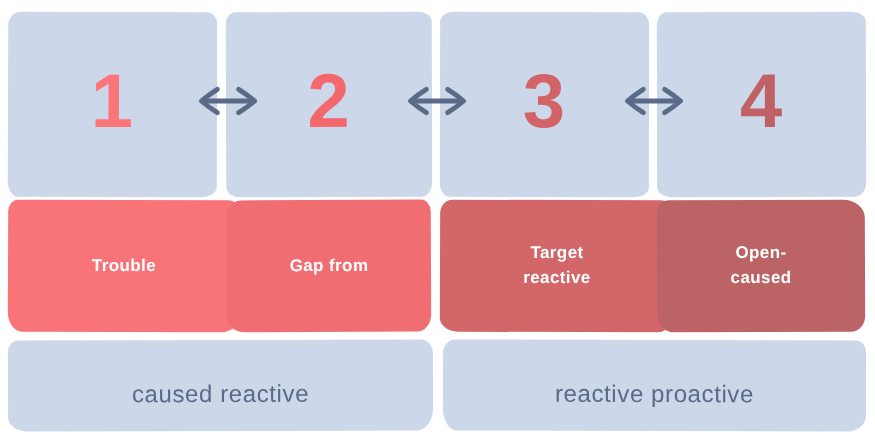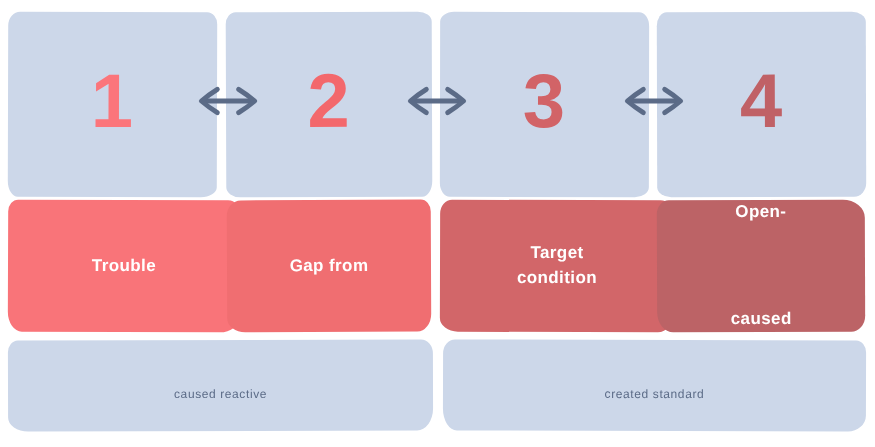--- a/index.html
+++ b/index.html
@@ -61,21 +61,21 @@
     display: flex;
     flex-direction: column;
     align-items: center;
     justify-content: center;
     color: var(--white);
     text-align: center;
   }
   .m1 { left: 8px;   width: 232px; border-radius: 10px 12px 20px 14px / 12px 14px 16px 20px; transform: rotate(0.2deg); }
   .m2 { left: 227px; width: 204px; border-radius: 14px 10px 14px 18px / 16px 12px 18px 14px; transform: rotate(-0.25deg); }
   .m3 { left: 440px; width: 234px; border-radius: 12px 14px 16px 18px / 14px 12px 20px 14px; transform: rotate(0.15deg); }
-  .m4 { left: 657px; width: 208px; border-radius: 12px 22px 14px 16px / 14px 18px 16px 20px; transform: rotate(-0.2deg); justify-content: space-between; }
+  .m4 { left: 657px; width: 208px; border-radius: 12px 22px 14px 16px / 14px 18px 16px 20px; transform: rotate(-0.2deg); }
   .mline {
     display: block;
     font-size: 17px;
     font-weight: 600;
     letter-spacing: 0.4px;
     line-height: 1.45;
   }
 
   
   .bbox {
@@ -83,21 +83,21 @@
     top: 340px;
     height: 91px;
     background: var(--blue);
     display: flex;
     align-items: center;
     justify-content: center;
   }
   .b1 { left: 8px;   width: 425px; border-radius: 10px 12px 16px 20px / 12px 14px 22px 14px; transform: rotate(-0.15deg); }
   .b2 { left: 443px; width: 423px; border-radius: 12px 10px 18px 14px / 14px 12px 16px 22px; transform: rotate(0.15deg); }
   .blabel {
-    font-size: 12px;
+    font-size: 24px;
     font-weight: 500;
     letter-spacing: 0.6px;
     color: var(--slate);
     margin-top: 16px;
   }
 </style>
 </head>
 <body>
 
 <div class="canvas">
@@ -138,27 +138,27 @@
   </div>
 
   <div class="mbox m1" style="background: rgb(249, 116, 121);">
     <span class="mline">Trouble</span>
   </div>
   <div class="mbox m2" style="background: rgb(240, 110, 113); gap: 8px;">
     <span class="mline">Gap from</span>
   </div>
   <div class="mbox m3" style="background: rgb(210, 102, 105);">
     <span class="mline">Target</span>
-    <span class="mline">condition</span>
+    <span class="mline">reactive</span>
   </div>
   <div class="mbox m4" style="background: rgb(188, 99, 102);">
     <span class="mline">Open-</span>
     <span class="mline">caused</span>
   </div>
 
   <div class="bbox b1">
     <span class="blabel">caused reactive</span>
   </div>
   <div class="bbox b2">
-    <span class="blabel">created standard</span>
+    <span class="blabel">reactive proactive</span>
   </div>
 
 </div>
 
 </body></html>

